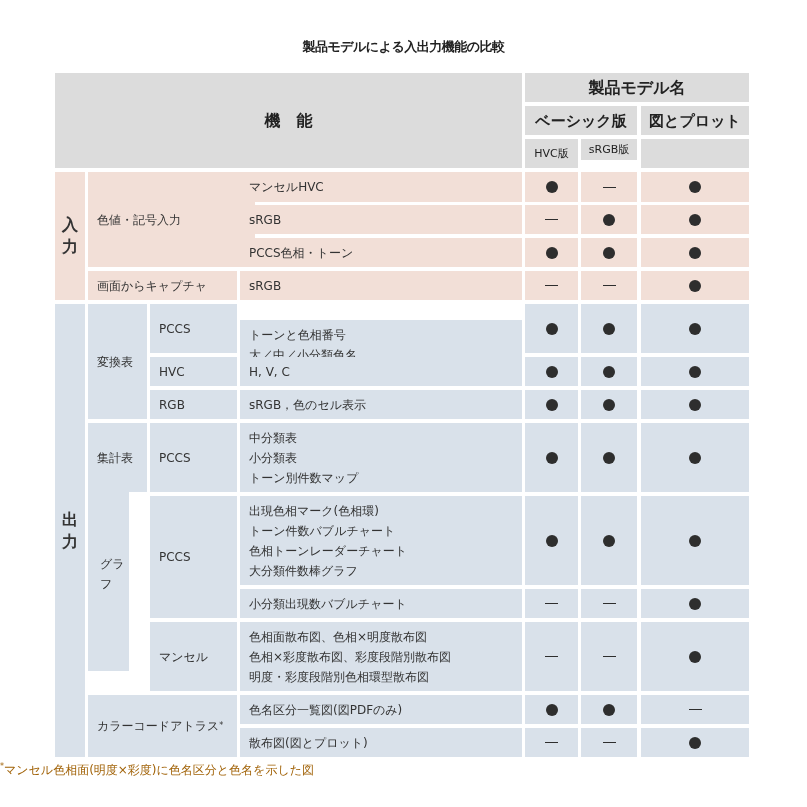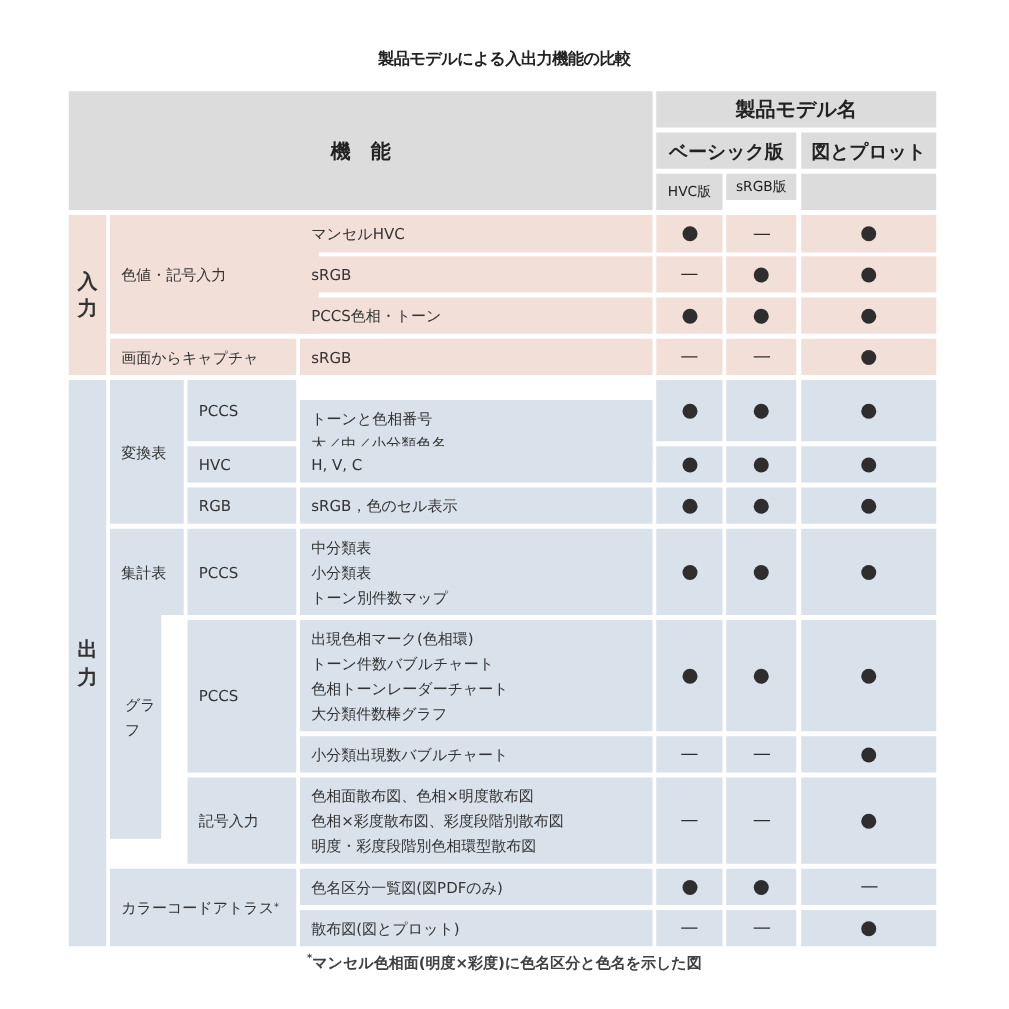--- a/index.html
+++ b/index.html
@@ -14,21 +14,21 @@
   .bl { background:#d9e1ea; }
   .txt { padding-left:9px; }
   .ctr { justify-content:center; }
   .big { font-size:16px; font-weight:bold; }
   .hdsub { font-size:15px; font-weight:bold; }
   .small { font-size:11px; }
   .vert { justify-content:center; font-size:16px; font-weight:bold; line-height:22px; text-align:center; }
   .ml { white-space:pre-line; }
   .dot { width:12px; height:12px; border-radius:50%; background:#2e2e2e; display:inline-block; }
   .dash { width:13px; height:1px; background:#2e2e2e; display:inline-block; }
-  .note { position:absolute; left:0; top:762px; width:807px; text-align:center; font-size:12px; color:#404040;font-weight:bold; }
+  .note { position:absolute; left:0; top:762px; width:807px; font-size:12px; color:#a16207; }
   sup { font-size:8px; }
 </style>
 </head>
 <body>
 
 <div class="title">製品モデルによる入出力機能の比較</div>
 
 <div class="cell hd big" style="left:55px;top:73px;width:467px;height:95px;">
     <span>機　能</span>
   </div>
@@ -83,21 +83,21 @@
 <div class="cell bl txt" style="left:150px;top:390px;width:87px;height:29px;">
     <span>RGB</span>
   </div>
 <div class="cell bl txt" style="left:150px;top:423px;width:87px;height:69px;">
     <span>PCCS</span>
   </div>
 <div class="cell bl txt" style="left:150px;top:496px;width:87px;height:122px;">
     <span>PCCS</span>
   </div>
 <div class="cell bl txt" style="left:150px;top:622px;width:87px;height:69px;">
-    <span>記号入力</span>
+    <span>マンセル</span>
   </div>
 
 <div id="rows">
     <div class="cell txt ml pk" style="left: 240px; top: 172px; width: 282px; height: 30px;"><span>マンセルHVC</span></div>
     <div class="cell ctr pk" style="left: 525px; top: 172px; width: 53px; height: 30px;">
       <span class="dot"></span>
     </div>
     <div class="cell ctr pk" style="left: 581px; top: 172px; width: 56px; height: 30px;">
       <span class="dash"></span>
     </div>

